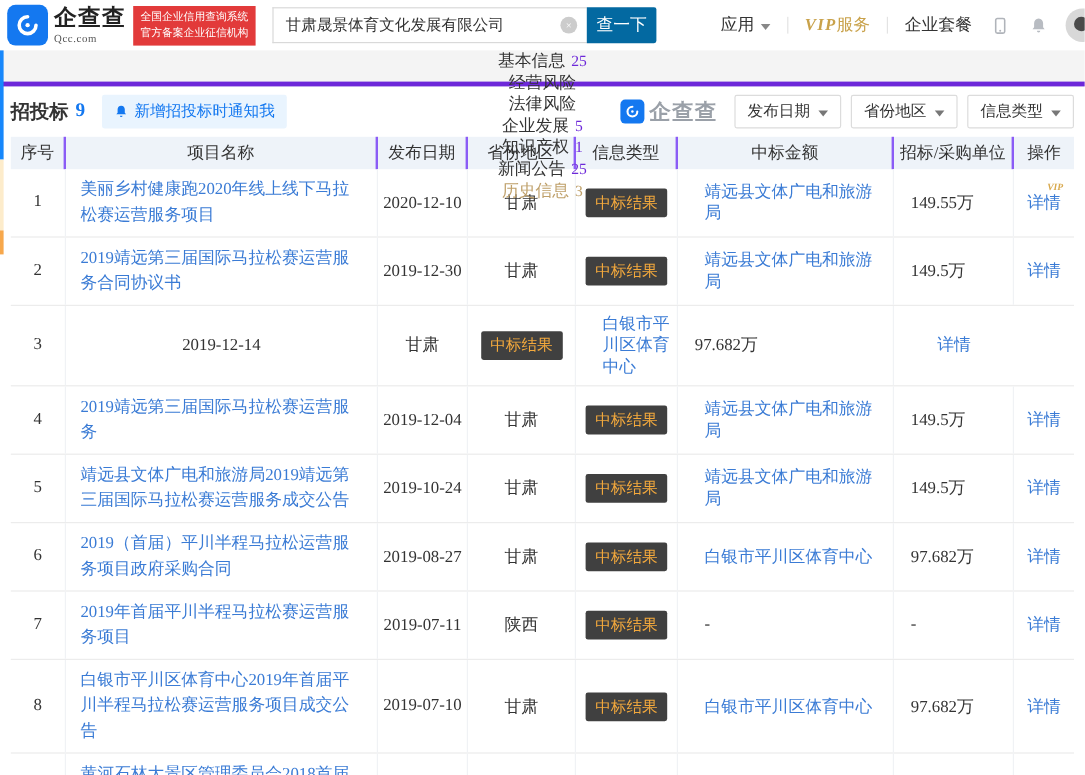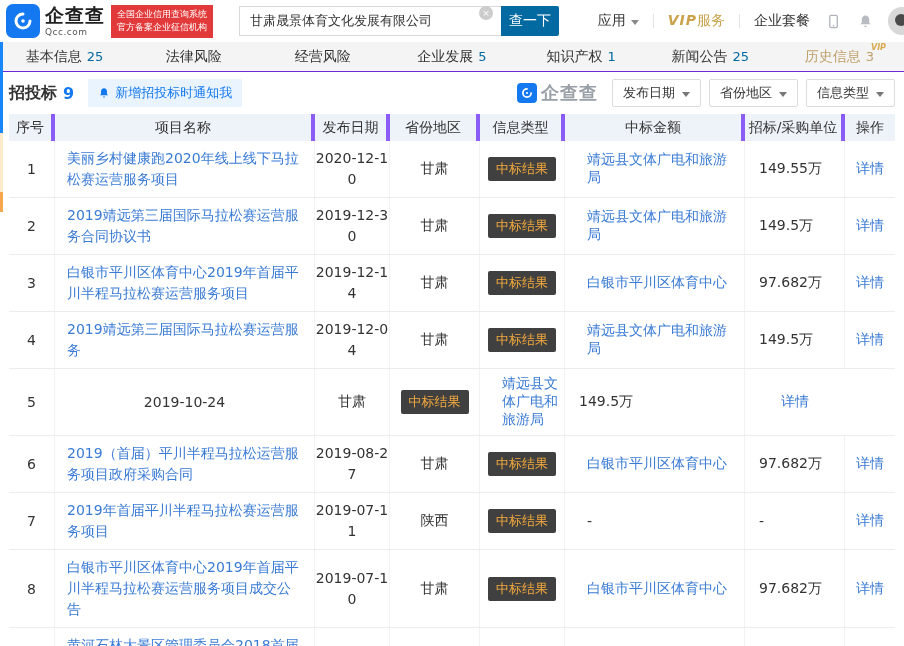--- a/index.html
+++ b/index.html
@@ -1,46 +1,46 @@
 <!DOCTYPE html>
 <html><head>
 <meta charset="utf-8">
 <style>
   * { margin:0; padding:0; box-sizing:border-box; }
   html,body { width:904px; height:646px; overflow:hidden; background:#fff;
     font-family:"DejaVu Sans","Liberation Sans",sans-serif; }
-  .page { position:relative; width:904px; height:524px; }
+  .page { position:relative; width:904px; height:524px;font-family:Liberation Serif, serif; }
 
   
   .topbar { height:42px; display:flex; align-items:center; padding-left:6px; position:relative; overflow:hidden; }
   .logo-box { display:flex; align-items:center; cursor:pointer; }
   .logo-icon { width:34px; height:34px; background:#1478f0; border-radius:7px; display:flex; align-items:center; justify-content:center; flex:0 0 auto; }
   .logo-icon svg { width:24px; height:24px; }
   .logo-text { margin-left:5px; line-height:1; }
   .logo-brand { font-size:19px; font-weight:bold; color:#222; letter-spacing:1px; }
   .logo-domain { font-size:9px; color:#555; margin-top:3px; letter-spacing:.5px; }
   .red-badge { background:#e23a3a; color:#fff; font-size:9px; line-height:1.5; padding:3px 6px; margin-left:6px; white-space:nowrap; }
-  .searchwrap { display:flex; align-items:flex-start; margin-left:26px; position:relative; }
+  .searchwrap { display:flex; align-items:center; margin-left:14px; position:relative; }
   .search-input { width:262px; height:30px; border:1px solid #d9d9d9; border-right:none; padding:0 26px 0 10px; font-size:13px; color:#333; outline:none; font-family:inherit; }
   .clear-icon { position:absolute; right:66px; width:14px; height:14px; background:#ccc; color:#fff; border-radius:50%; font-size:9px; line-height:14px; text-align:center; cursor:pointer; }
   .search-btn { width:58px; height:30px; background:#0369a1; color:#fff; border:none; font-size:14px; border-radius:0 2px 2px 0; cursor:pointer; font-family:inherit; }
   .top-nav { margin-left:auto; display:flex; align-items:center; gap:14px; padding-right:0;text-align:center; }
   .nav-item { font-size:14px; color:#333; cursor:pointer; display:flex; align-items:center; white-space:nowrap; }
   .caret { width:0; height:0; border-left:4px solid transparent; border-right:4px solid transparent; border-top:5px solid #888; margin-left:5px; margin-top:2px; }
   .vdiv { width:1px; height:14px; background:#e3e3e3; }
   .vip-text { color:#c9a24b; font-size:14px; cursor:pointer; white-space:nowrap; }
   .vip-text b { font-style:italic; font-weight:bold; letter-spacing:1px; }
   .icon-btn { width:18px; height:18px; display:flex; align-items:center; justify-content:center; cursor:pointer; }
   .avatar { width:28px; height:28px; border-radius:50%; background:#d8d8d8; position:relative; margin-right:-12px; flex:0 0 auto; cursor:pointer; }
   .avatar::after { content:""; position:absolute; left:7px; top:7px; width:12px; height:12px; border-radius:50%; background:#4a4a4a; }
 
   
-  .tabs { height:30px; background:#f4f4f4; display:flex; border-bottom:1px solid #6d28d9; }
+  .tabs { height:30px; background:#f4f4f4; display:flex; border-bottom:4px solid #6d28d9;flex-direction:column; }
   .tab { flex:1; display:flex; align-items:center; justify-content:center; font-size:14px; color:#333; cursor:pointer; position:relative; }
-  .tab .count { color:#0369a1; margin-left:5px; font-size:13px; }
+  .tab .count { color:#6d28d9; margin-left:5px; font-size:13px; }
   .tab.active { background:#fff; border-left:1px solid #e9e9e9; border-right:1px solid #e9e9e9; border-bottom:1px solid #fff; }
   .tab.active .label { color:#1478f0; font-weight:bold; }
   .tab.vip .label, .tab.vip .count { color:#bfa06a; }
   .tab .sup { position:absolute; top:1px; right:18px; font-size:8px; font-style:italic; font-weight:bold; color:#d8a94e; }
 
   
   .toolbar { height:42px; display:flex; align-items:center; padding:0 9px; }
   .sec-title { font-size:16px; font-weight:bold; color:#333; }
   .sec-count { font-size:16px; font-weight:bold; color:#1478f0; margin-left:6px; }
   .notify-pill { display:flex; align-items:center; gap:5px; background:#e9f4fe; color:#1478f0; font-size:13px; padding:5px 10px; border-radius:2px; margin-left:14px; cursor:pointer; }
@@ -50,21 +50,21 @@
   .watermark .logo-icon svg { width:14px; height:14px; }
   .wm-text { font-size:18px; color:#9aa0a8; font-weight:bold; letter-spacing:1px; }
   .fbtn { height:28px; padding:0 10px; border:1px solid #dcdcdc; border-radius:2px; background:#fff; display:flex; align-items:center; gap:7px; font-size:13px; color:#333; cursor:pointer; font-family:inherit; }
   .fbtn .caret { border-top-color:#777; margin:2px 0 0; }
   .fbtn svg { width:13px; height:13px; }
 
   
   .grid { display:grid; grid-template-columns:46px 260px 75px 90px 85px 180px 100px 50px; }
   .table { margin:0 9px; }
   .thead { background:#eef3f9; height:27px; }
-  .thead .hc { display:flex; align-items:center; justify-content:center; font-size:14px; color:#333; border-right:4px solid #8b5cf6; }
+  .thead .hc { display:flex; align-items:center; justify-content:center; font-size:14px; color:#333; border-right:2px solid #8b5cf6; }
   .thead .hc:last-child { border-right:none; }
   .row { border-bottom:1px solid #ececec; min-height:54px; }
   .cell { display:flex; align-items:center; justify-content:center; font-size:14px; color:#333; border-right:1px solid #f0f2f5; padding:6px 4px; }
   .cell:last-child { border-right:none; }
   .cell.title { justify-content:center; text-align:left; padding:7px 10px 7px 12px; line-height:1.5; }
   .cell.date { word-break:break-all; text-align:center; padding:6px 0; line-height:1.5; }
   .cell.org { justify-content:flex-start; padding-left:22px; }
   .cell.amount { justify-content:flex-start; padding-left:14px; }
   .link { color:#3a7bd5; cursor:pointer; text-decoration:none; }
   .plain { color:#333; cursor:default; }
@@ -129,24 +129,24 @@
       <span class="avatar"></span>
     </nav>
   </header>
 
   <nav class="tabs" id="tabs">
       <div class="tab">
         <span class="label">基本信息</span>
         <span class="count">25</span>
       </div>
       <div class="tab">
+        <span class="label">经营风险</span>
+      </div>
+      <div class="tab">
         <span class="label">法律风险</span>
-      </div>
-      <div class="tab">
-        <span class="label">经营风险</span>
       </div>
       <div class="tab">
         <span class="label">企业发展</span>
         <span class="count">5</span>
       </div>
       <div class="tab">
         <span class="label">知识产权</span>
         <span class="count">1</span>
       </div>
       <div class="tab">
@@ -238,23 +238,20 @@
           <div class="cell org">
             <div class="link">靖远县文体广电和旅游局</div>
           </div>
           <div class="cell amount">149.5万</div>
           <div class="cell">
             <div class="link">详情</div>
           </div>
         </div>
         <div class="row grid">
           <div class="cell">3</div>
-          <div class="cell title">
-            <div class="link">白银市平川区体育中心2019年首届平川半程马拉松赛运营服务项目</div>
-          </div>
           <div class="cell date">2019-12-14</div>
           <div class="cell">甘肃</div>
           <div class="cell">
             <div class="badge">中标结果</div>
           </div>
           <div class="cell org">
             <div class="link">白银市平川区体育中心</div>
           </div>
           <div class="cell amount">97.682万</div>
           <div class="cell">
@@ -274,20 +271,23 @@
           <div class="cell org">
             <div class="link">靖远县文体广电和旅游局</div>
           </div>
           <div class="cell amount">149.5万</div>
           <div class="cell">
             <div class="link">详情</div>
           </div>
         </div>
         <div class="row grid">
           <div class="cell">5</div>
+          <div class="cell title">
+            <div class="link">靖远县文体广电和旅游局2019靖远第三届国际马拉松赛运营服务成交公告</div>
+          </div>
           <div class="cell date">2019-10-24</div>
           <div class="cell">甘肃</div>
           <div class="cell">
             <div class="badge">中标结果</div>
           </div>
           <div class="cell org">
             <div class="link">靖远县文体广电和旅游局</div>
           </div>
           <div class="cell amount">149.5万</div>
           <div class="cell">

